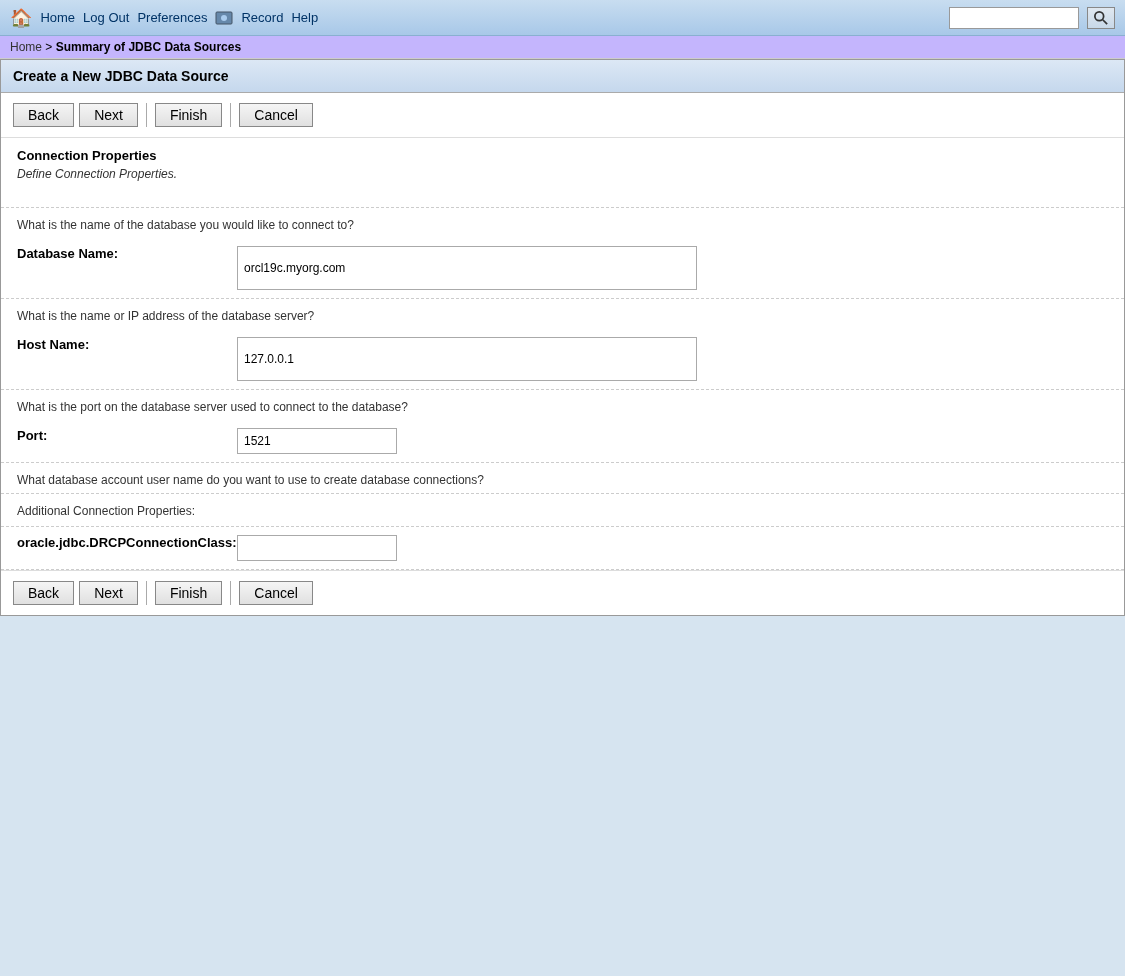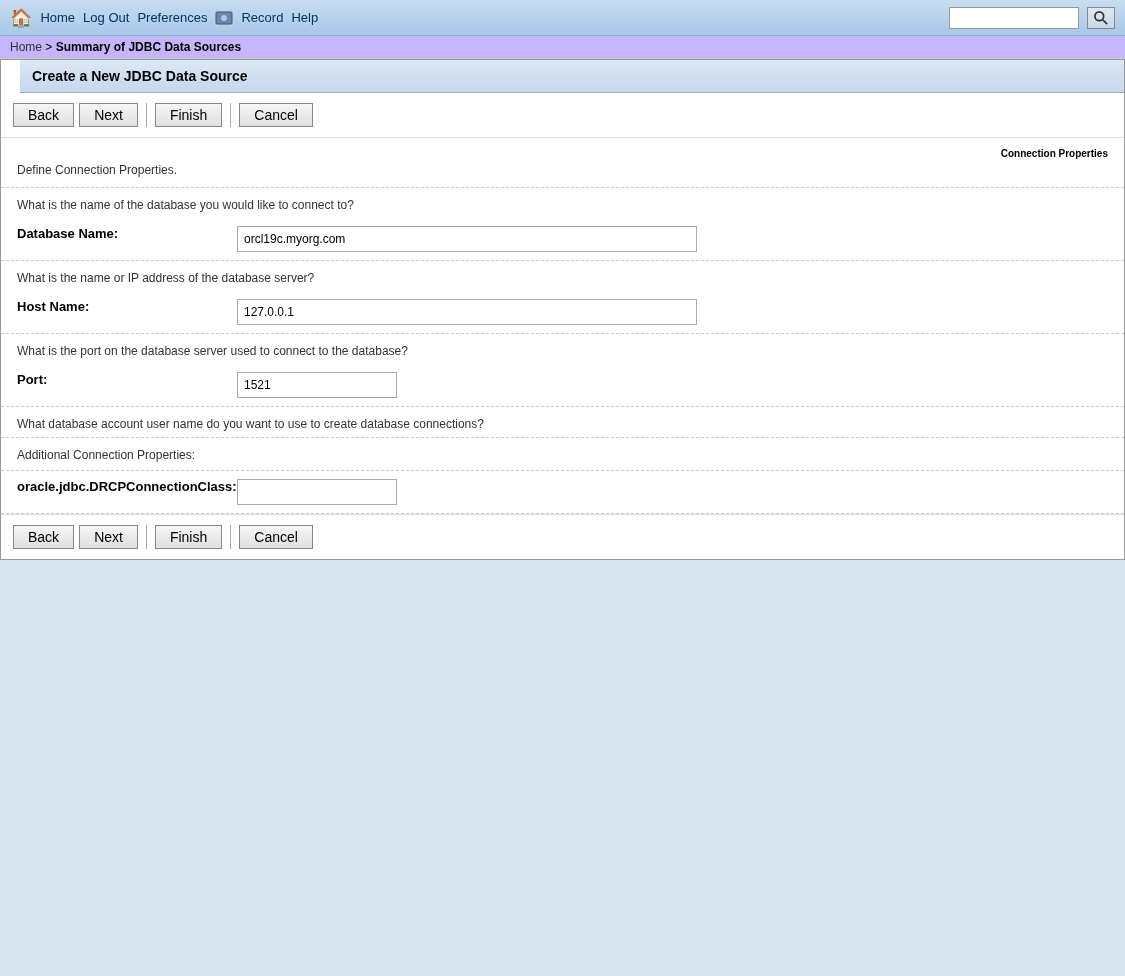--- a/index.html
+++ b/index.html
@@ -48,21 +48,20 @@
     }
     .breadcrumb a { color: #333; text-decoration: none; }
     .breadcrumb strong { font-weight: bold; }
 
     .page-header {
       background: linear-gradient(to bottom, #dce8f5, #c5d8ed);
       padding: 8px 12px;
       font-size: 14px;
       font-weight: bold;
       border-bottom: 1px solid #aaa;
-      margin-left: 19px;
     }
 
     
     .button-bar {
       padding: 10px 12px;
       display: flex;
       gap: 5px;
       border-bottom: 1px solid #ddd;
     }
     .btn {
@@ -74,28 +73,28 @@
       color: #000;
     }
     .btn-separator {
       width: 1px;
       background: #aaa;
       margin: 0 3px;
     }
 
     .section-title {
       font-weight: bold;
-      font-size: 10px;
+      font-size: 13px;
       margin-bottom: 4px;
-      text-align: right;
     }
     .section-desc {
       font-size: 12px;
       color: #333;
-      margin-bottom: 2px;
+      margin-bottom: 18px;
+      font-style: italic;
     }
 
     .form-question {
       font-size: 12px;
       color: #333;
       padding: 10px 16px 6px 16px;
       border-bottom: none;
     }
 
     .form-field-row {
@@ -110,21 +109,21 @@
       font-weight: bold;
       font-size: 13px;
       min-width: 220px;
     }
 
     .field-input-wide {
       border: 1px solid #aaa;
       padding: 4px 6px;
       font-size: 12px;
       width: 460px;
-      height: 26px;
+      height: 44px;
     }
     .field-input-narrow {
       border: 1px solid #aaa;
       padding: 4px 6px;
       font-size: 12px;
       width: 160px;
       height: 26px;
     }
 
     .question-field-block {

